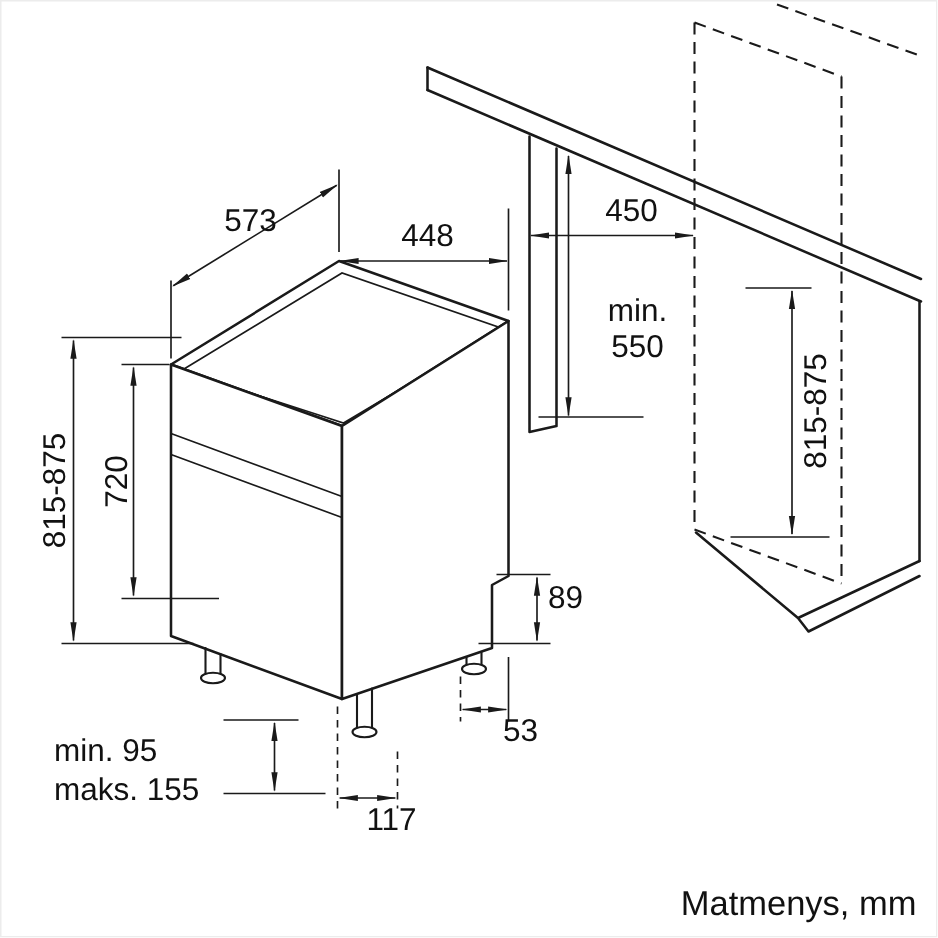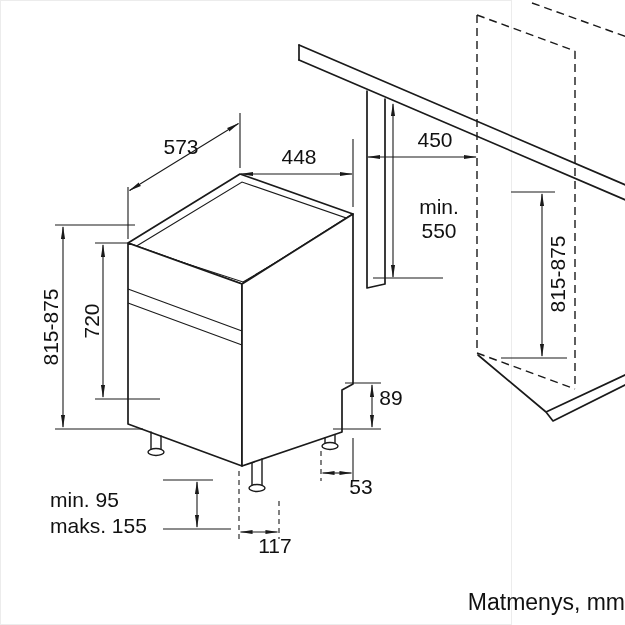--- a/index.html
+++ b/index.html
@@ -1,20 +1,19 @@
 <!DOCTYPE html>
 <html><head>
 <meta charset="utf-8">
 <style>
   html,body{margin:0;padding:0;background:#fff;}
   .stage{
-    width:512px;height:625px;background:#ffffff;position:relative;
+    width:625px;height:625px;background:#ffffff;position:relative;
     border:1px solid #ececec;box-sizing:border-box;
     font-family:"Liberation Sans", sans-serif;
-    padding-left:14px;
   }
   svg text{
     font-family:"Liberation Sans", sans-serif;
     font-size:21px;
     fill:#111111;
   }
   svg text.cap{font-size:23px;}
   .s {stroke:#1a1a1a;stroke-width:1.7;fill:none;stroke-linejoin:round;stroke-linecap:round;}
   .sf{stroke:#1a1a1a;stroke-width:1.7;fill:#ffffff;stroke-linejoin:round;}
   .s2{stroke:#1a1a1a;stroke-width:1.4;fill:none;stroke-linecap:round;}

